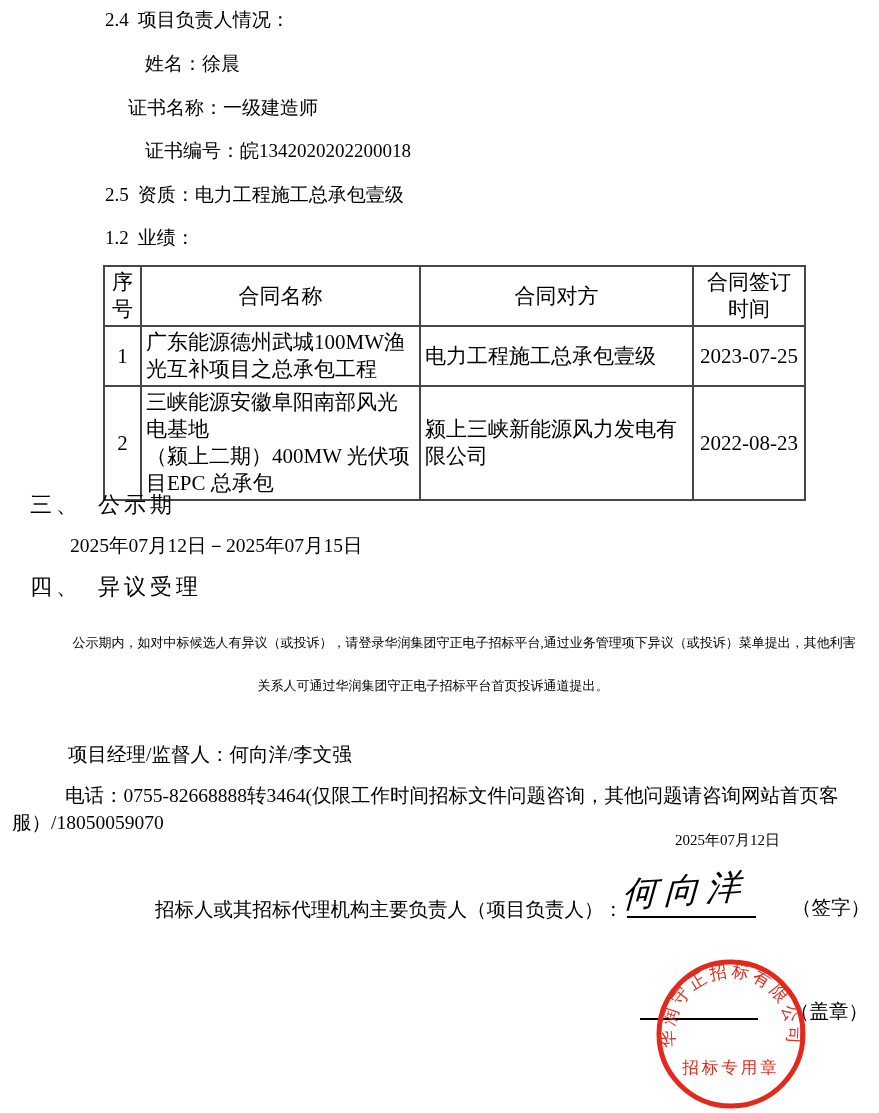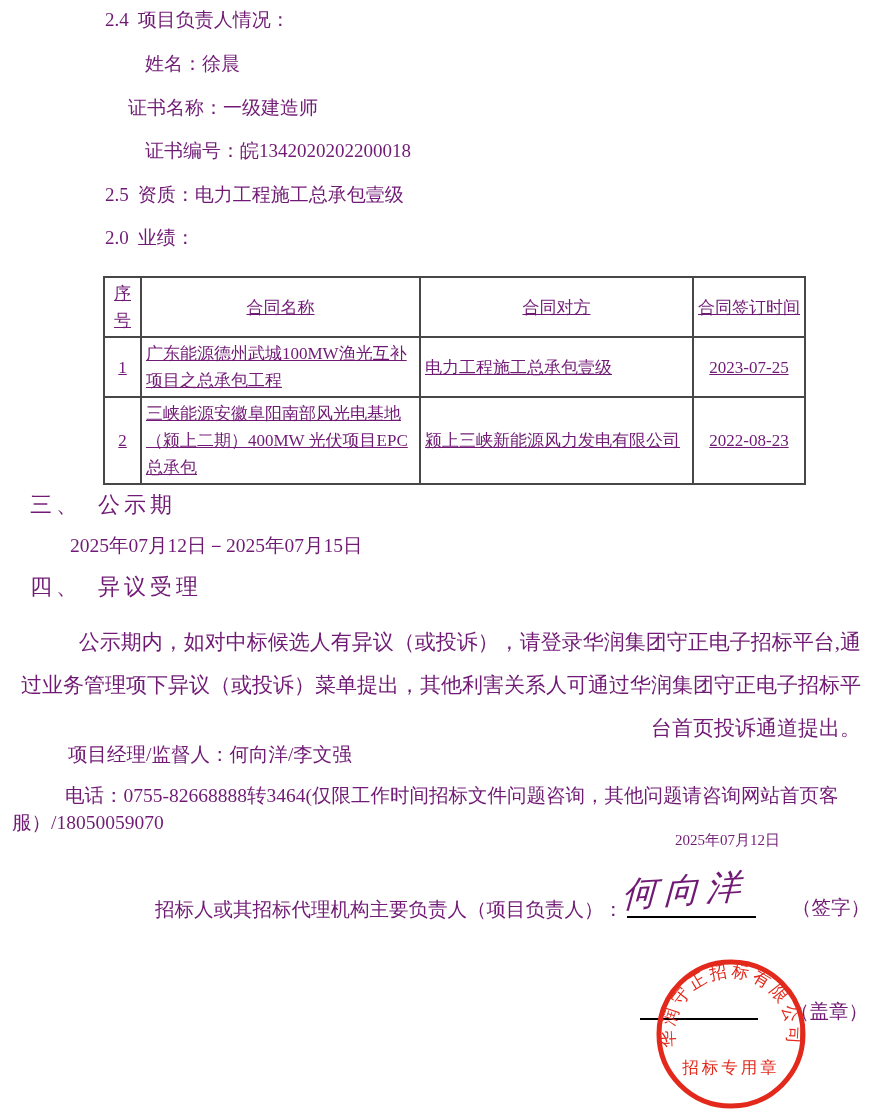--- a/index.html
+++ b/index.html
@@ -1,35 +1,35 @@
 <!DOCTYPE html>
 <html><head>
 <meta charset="utf-8">
 <style>
   html,body{margin:0;padding:0;background:#fff;}
   .page{
     position:relative;width:879px;height:1113px;background:#fff;overflow:hidden;
-    font-family:"Liberation Serif","DejaVu Serif",serif;color:#701a75;
+    font-family:"Liberation Serif","DejaVu Serif",serif;color:#000000;
   }
   .abs{position:absolute;white-space:nowrap;}
   .t19{font-size:19px;line-height:24px;}
   .heading{font-size:22px;line-height:26px;letter-spacing:4px;}
   .heading .num{margin-right:16px;}
   .itemnum{margin-right:9px;}
   .para{
-    position:absolute;white-space:normal;font-size:21px;line-height:43px;
-    text-align:right;
+    position:absolute;white-space:normal;font-size:13px;line-height:43px;
+    text-align:center;
   }
   .phonepara{
     position:absolute;white-space:normal;font-size:19.5px;line-height:27px;
   }
   table.perf{
-    position:absolute;left:103px;top:276px;width:701px;
+    position:absolute;left:103px;top:265px;width:701px;
     border-collapse:collapse;table-layout:fixed;
-    font-size:17px;line-height:27px;text-decoration:underline;
+    font-size:21px;line-height:27px;
   }
   table.perf td,table.perf th{
     border:2px solid #474747;vertical-align:middle;
     font-weight:normal;padding:2px 4px;overflow:hidden;
   }
   th.hc{text-align:center;}
   td.cc{text-align:center;}
   td.name{text-align:left;white-space:pre-line;padding:2px 5px;}
   td.party{text-align:left;padding:2px 6px;}
   .sigline{position:absolute;height:0;border-bottom:2px solid #000;}
@@ -49,21 +49,21 @@
     <span class="itemnum">2.4</span><span>项目负责人情况：</span>
   </div>
   <div class="abs t19" style="left:145px;top:52px">姓名：徐晨</div>
   <div class="abs t19" style="left:128px;top:96px">证书名称：一级建造师</div>
   <div class="abs t19" style="left:145px;top:139px">证书编号：皖1342020202200018</div>
 
   <div class="abs t19" style="left:105px;top:183px">
     <span class="itemnum">2.5</span><span>资质：电力工程施工总承包壹级</span>
   </div>
   <div class="abs t19" style="left:105px;top:226px">
-    <span class="itemnum">2.0</span><span>业绩：</span>
+    <span class="itemnum">1.2</span><span>业绩：</span>
   </div>
 
   <table class="perf">
     <colgroup>
       <col style="width:37px">
         <col style="width:279px">
         <col style="width:273px">
         <col style="width:112px">
     </colgroup>
     <tbody>

